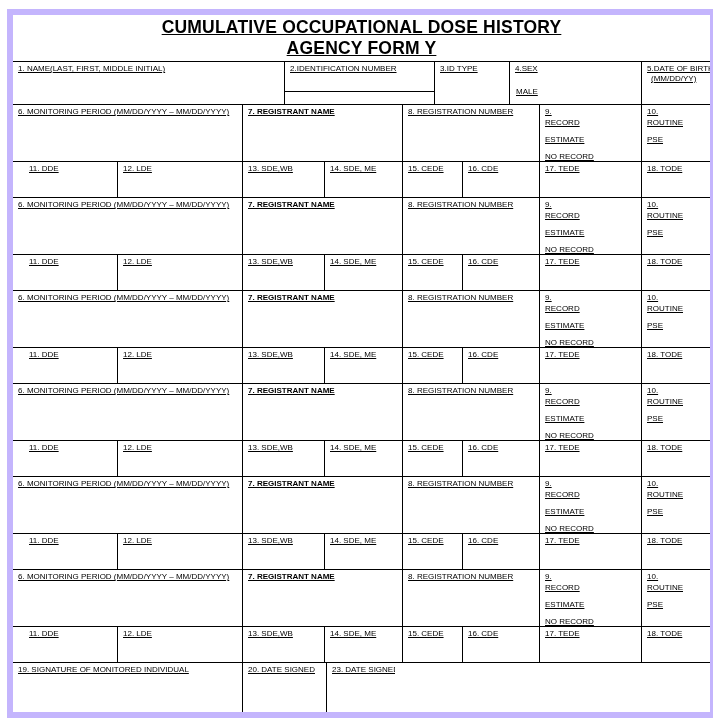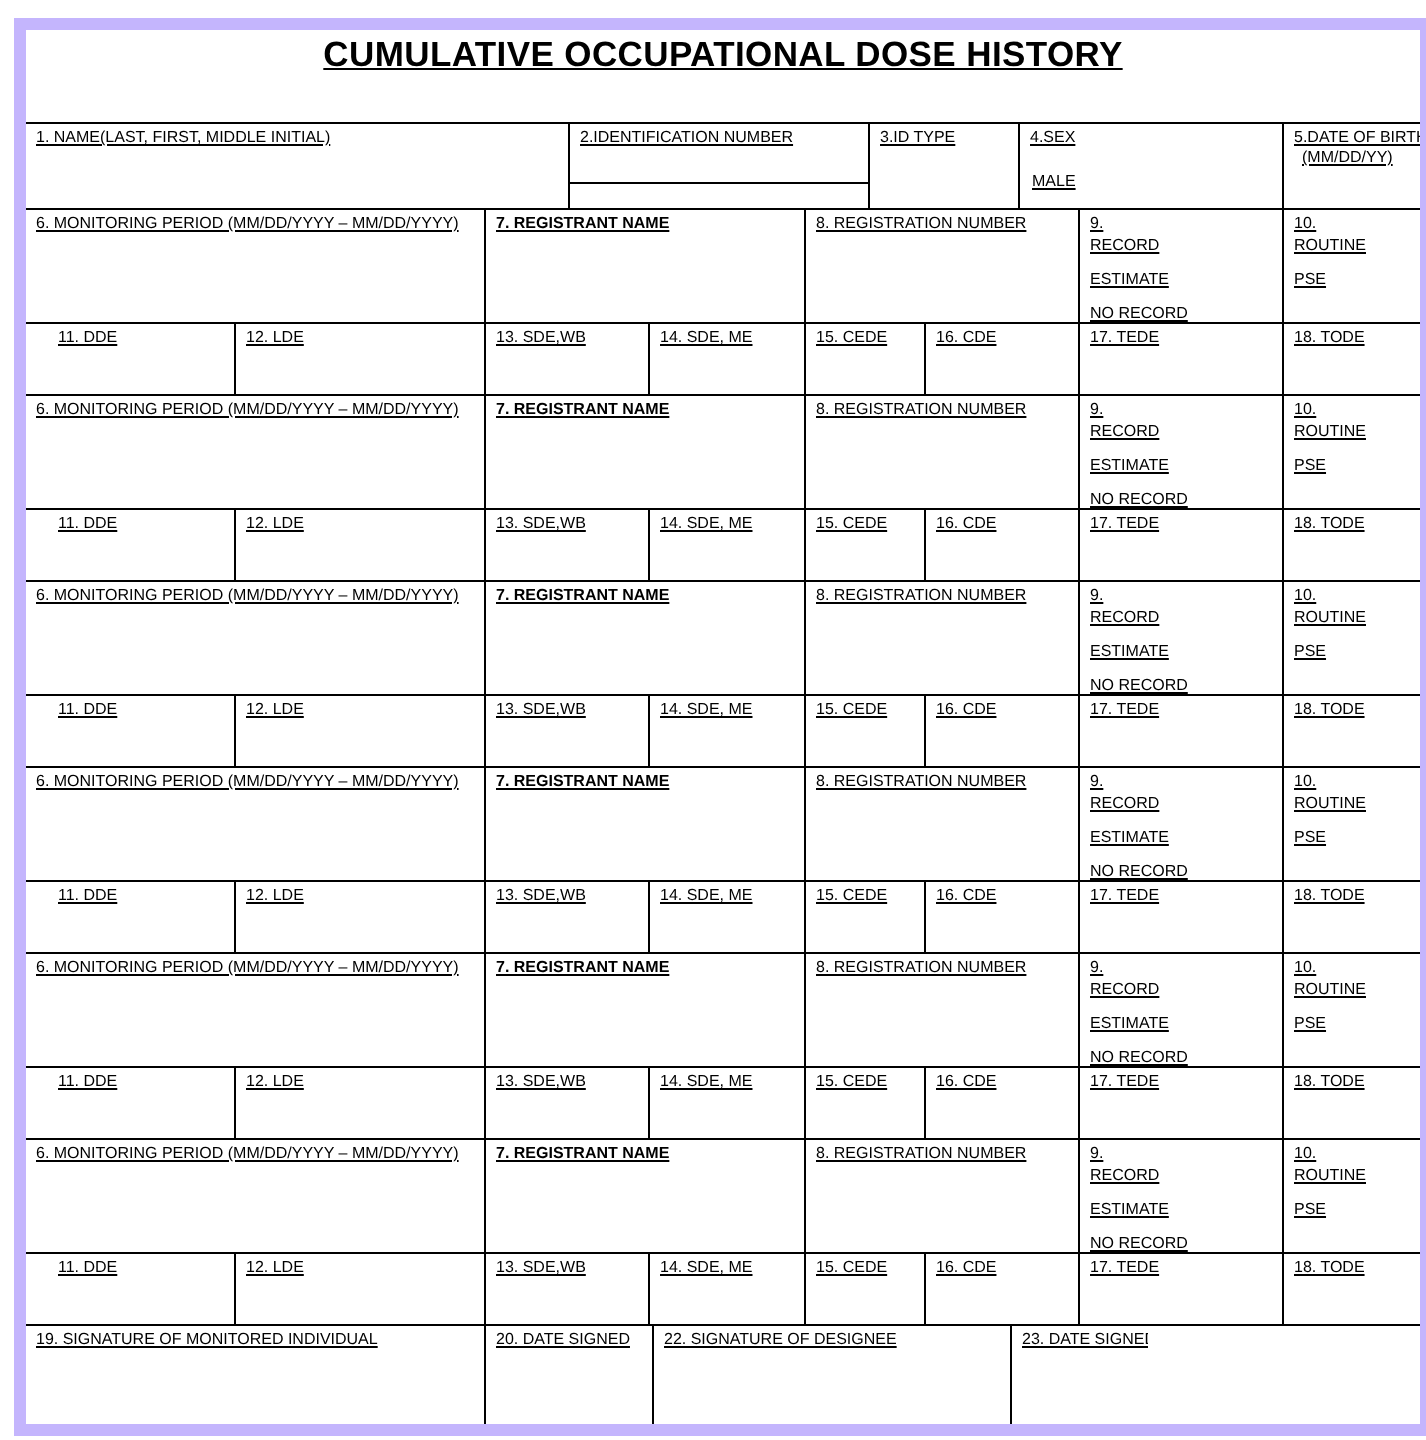--- a/index.html
+++ b/index.html
@@ -38,20 +38,21 @@
   
   .c-f0{width:230px;} .c-f1{width:84px;} .c-f2{width:136px;} .c-f3{width:179px;} .c-f4{width:68px;}
 </style>
 </head>
 <body>
 
 <div class="form">
 
   <div class="title-block">
     <div><span class="title-text">CUMULATIVE OCCUPATIONAL DOSE HISTORY</span></div>
+    <div><span class="title-text">AGENCY FORM Y</span></div>
   </div>
 
   <div class="row header-row">
     <div class="cell c-name">
       <span class="lbl">1. NAME(LAST, FIRST, MIDDLE INITIAL)</span>
     </div>
     <div class="cell c-idnum">
       <span class="lbl">2.IDENTIFICATION NUMBER</span>
       <div class="id-divider"></div>
     </div>
@@ -379,21 +380,18 @@
     </div>
   </div>
 
   <div class="row footer-row">
     <div class="cell c-f0">
       <span class="lbl">19. SIGNATURE OF MONITORED INDIVIDUAL</span>
     </div>
     <div class="cell c-f1">
       <span class="lbl">20. DATE SIGNED</span>
     </div>
-    <div class="cell c-f3">
-      <span class="lbl">22. SIGNATURE OF DESIGNEE</span>
-    </div>
     <div class="cell c-f4 last">
       <span class="lbl">23. DATE SIGNED</span>
     </div>
   </div>
 
 </div>
 
 </body></html>

